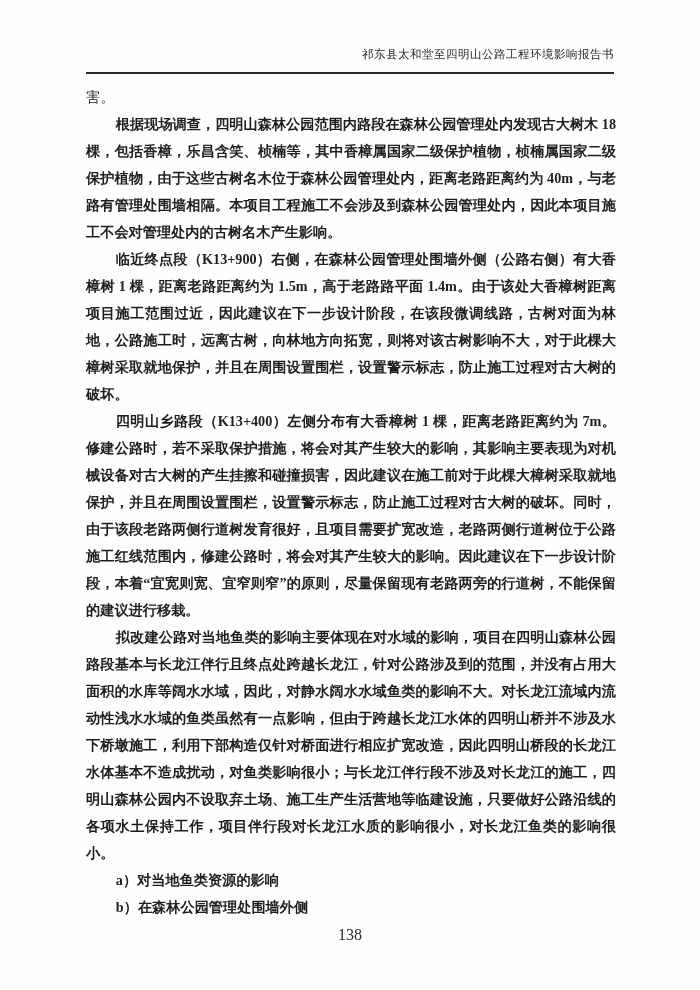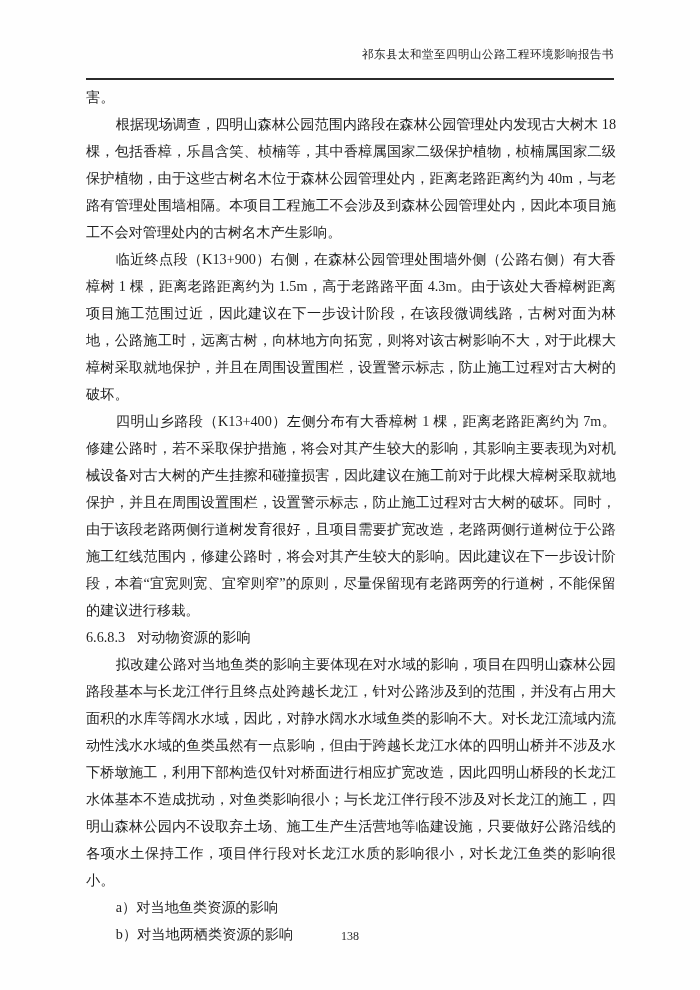--- a/index.html
+++ b/index.html
@@ -11,75 +11,74 @@
     font-family: "Liberation Serif", "DejaVu Serif", serif;
     color: #1e1e1e;
     overflow: hidden;
   }
   .header {
     position: absolute;
     top: 47px;
     left: 86px;
     right: 86px;
     border-bottom: 2px solid #2b2b2b;
-    padding-bottom: 17px;
+    padding-bottom: 11px;
     text-align: right;
     font-size: 11.5px;
     line-height: 14px;
     letter-spacing: 0.5px;
     color: #262626;
   }
   .content {
     position: absolute;
     top: 84px;
     left: 86px;
     right: 84px;
     font-size: 14.2px;
     line-height: 27px;
     text-align: justify;
     text-justify: inter-ideograph;
   }
   .content p { margin: 0; }
-  .indent { text-indent: 2.1em; }
+  .indent { text-indent: 2.1em; font-weight: bold; }
   .section-heading { text-indent: 0; }
   .section-heading .sep { display: inline-block; width: 0.85em; }
   .footer {
     position: absolute;
     bottom: 46px;
     left: 0;
     width: 100%;
     text-align: center;
-    font-size: 12px;
+    font-size: 16px;
     color: #2a2a2a;
   }
 </style>
 </head>
 <body>
 
 <div class="page">
 
   <div class="header">
     <span>祁东县太和堂至四明山公路工程环境影响报告书</span>
   </div>
 
   <div class="content">
     <p>害。</p>
 
     <p class="indent">根据现场调查，四明山森林公园范围内路段在森林公园管理处内发现古大树木 18 棵，包括香樟，乐昌含笑、桢楠等，其中香樟属国家二级保护植物，桢楠属国家二级保护植物，由于这些古树名木位于森林公园管理处内，距离老路距离约为 40m，与老路有管理处围墙相隔。本项目工程施工不会涉及到森林公园管理处内，因此本项目施工不会对管理处内的古树名木产生影响。</p>
 
-    <p class="indent">临近终点段（K13+900）右侧，在森林公园管理处围墙外侧（公路右侧）有大香樟树 1 棵，距离老路距离约为 1.5m，高于老路路平面 4.3m。由于该处大香樟树距离项目施工范围过近，因此建议在下一步设计阶段，在该段微调线路，古树对面为林地，公路施工时，远离古树，向林地方向拓宽，则将对该古树影响不大，对于此棵大樟树采取就地保护，并且在周围设置围栏，设置警示标志，防止施工过程对古大树的破坏。</p>
+    <p class="indent">临近终点段（K13+900）右侧，在森林公园管理处围墙外侧（公路右侧）有大香樟树 1 棵，距离老路距离约为 1.5m，高于老路路平面 1.4m。由于该处大香樟树距离项目施工范围过近，因此建议在下一步设计阶段，在该段微调线路，古树对面为林地，公路施工时，远离古树，向林地方向拓宽，则将对该古树影响不大，对于此棵大樟树采取就地保护，并且在周围设置围栏，设置警示标志，防止施工过程对古大树的破坏。</p>
 
     <p class="indent">四明山乡路段（K13+400）左侧分布有大香樟树 1 棵，距离老路距离约为 7m。修建公路时，若不采取保护措施，将会对其产生较大的影响，其影响主要表现为对机械设备对古大树的产生挂擦和碰撞损害，因此建议在施工前对于此棵大樟树采取就地保护，并且在周围设置围栏，设置警示标志，防止施工过程对古大树的破坏。同时，由于该段老路两侧行道树发育很好，且项目需要扩宽改造，老路两侧行道树位于公路施工红线范围内，修建公路时，将会对其产生较大的影响。因此建议在下一步设计阶段，本着“宜宽则宽、宜窄则窄”的原则，尽量保留现有老路两旁的行道树，不能保留的建议进行移栽。</p>
 
-    <p class="section-heading"><span>6.6.8.3</span><span class="sep"></span><span>对动物资源的影响</span></p>
 
     <p class="indent">拟改建公路对当地鱼类的影响主要体现在对水域的影响，项目在四明山森林公园路段基本与长龙江伴行且终点处跨越长龙江，针对公路涉及到的范围，并没有占用大面积的水库等阔水水域，因此，对静水阔水水域鱼类的影响不大。对长龙江流域内流动性浅水水域的鱼类虽然有一点影响，但由于跨越长龙江水体的四明山桥并不涉及水下桥墩施工，利用下部构造仅针对桥面进行相应扩宽改造，因此四明山桥段的长龙江水体基本不造成扰动，对鱼类影响很小；与长龙江伴行段不涉及对长龙江的施工，四明山森林公园内不设取弃土场、施工生产生活营地等临建设施，只要做好公路沿线的各项水土保持工作，项目伴行段对长龙江水质的影响很小，对长龙江鱼类的影响很小。</p>
 
     <p class="indent">a）对当地鱼类资源的影响</p>
 
-    <p class="indent">b）对当地两栖类资源的影响</p>
+    <p class="indent">b）在森林公园管理处围墙外侧</p>
   </div>
 
   <div class="footer">
     <span>138</span>
   </div>
 
 </div>
 
 </body></html>

